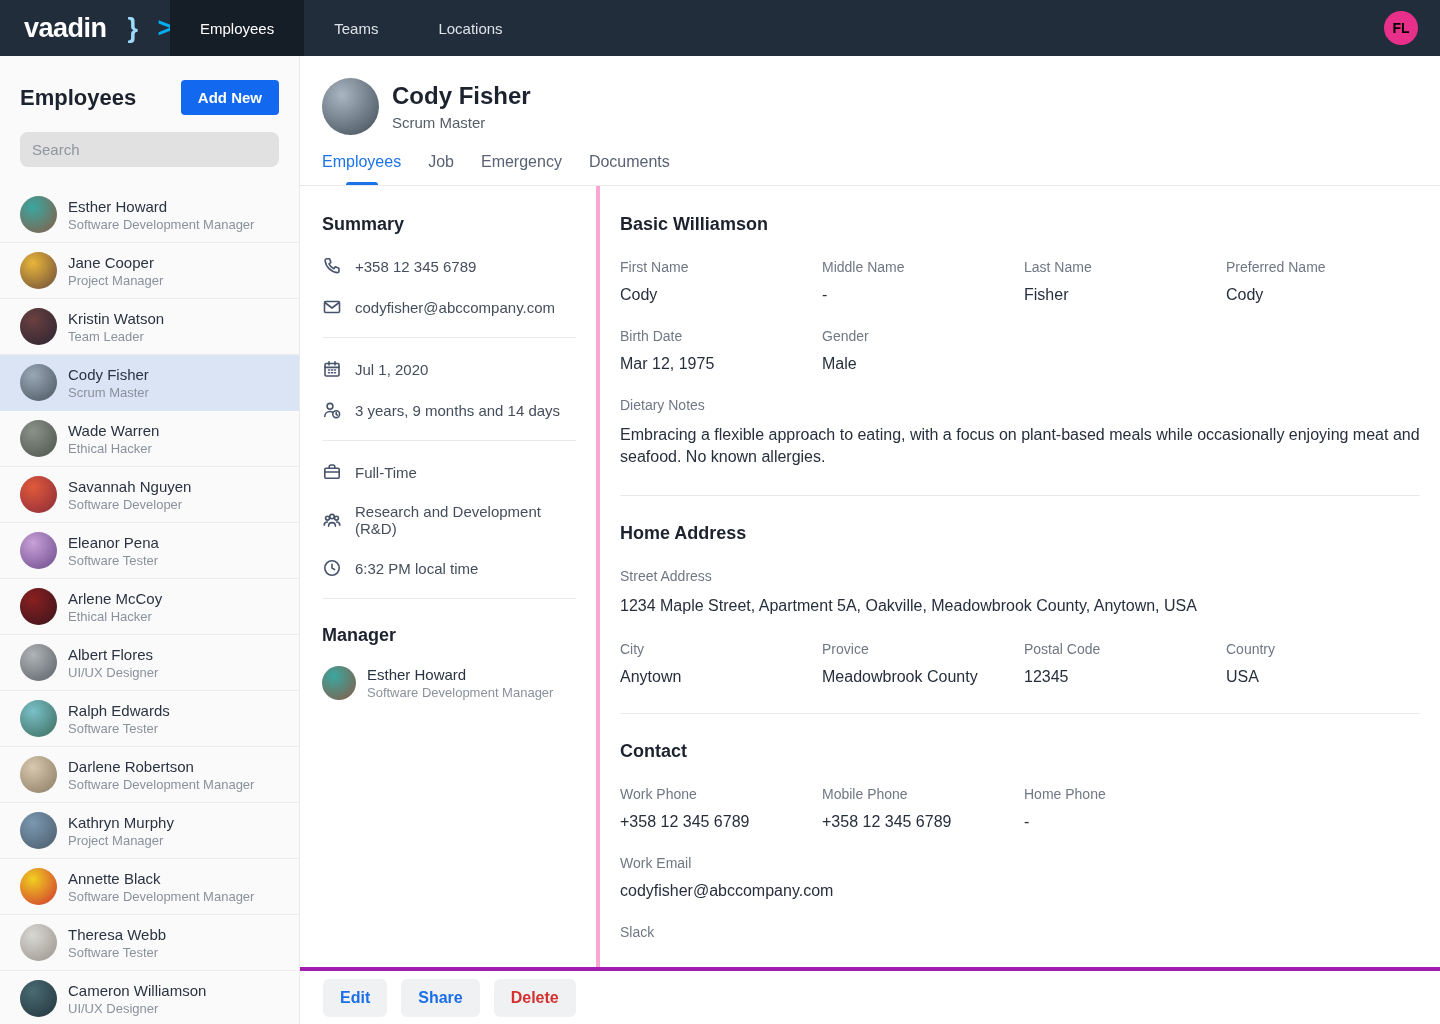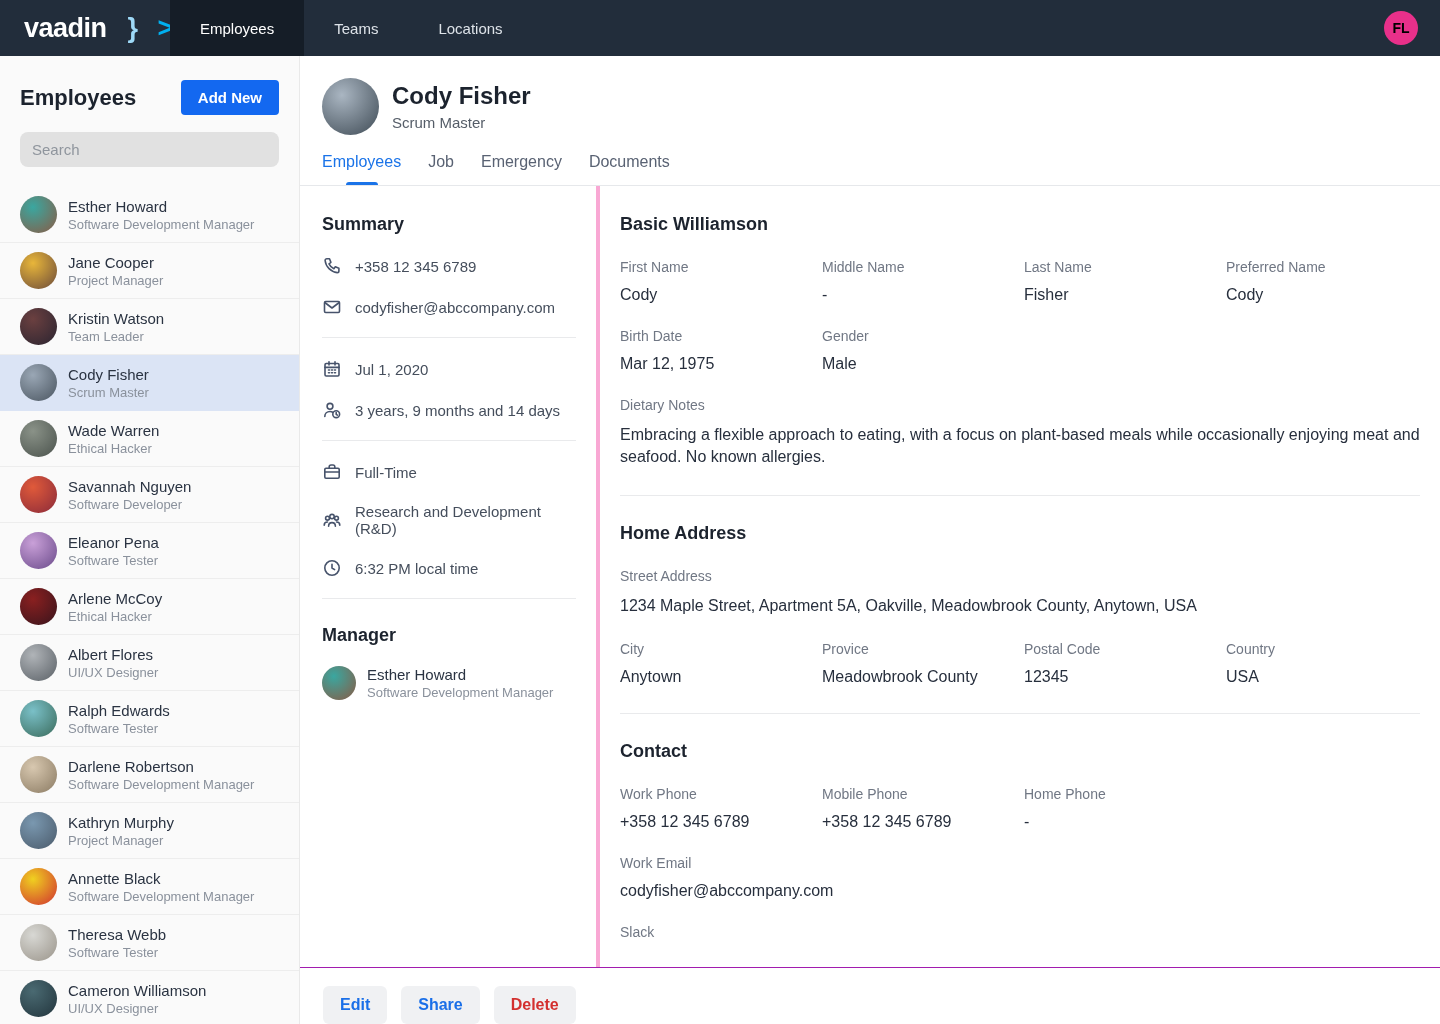--- a/index.html
+++ b/index.html
@@ -86,22 +86,22 @@
   .f-label { font-size:14px; color:#707784; }
   .f-value { font-size:16px; color:#272f3d; margin-top:11px; }
   .f-block .f-value { margin-top:11px; }
   .f-block { margin-top:24px; }
   .wide-value { font-size:16px; color:#272f3d; margin-top:11px; line-height:22px;
     max-width:800px; }
   .det-div { border:none; border-top:1px solid #e9eaec; margin:27px 0 0 0; }
   .det-title { margin-top:27px; }
 
   
-  .footer { height:57px; border-top:1px solid #a21caf; background:#fff;
-    display:flex; align-items:flex-end; gap:14px; padding-left:23px; }
+  .footer { height:57px; border-top:4px solid #a21caf; background:#fff;
+    display:flex; align-items:center; gap:14px; padding-left:23px; }
   .foot-btn { background:#f0f1f3; border:none; border-radius:6px; padding:10px 17px;
     font-size:16px; font-weight:bold; cursor:pointer; font-family:inherit; }
   .foot-btn.blue { color:#1a6fe8; }
   .foot-btn.red { color:#d3302f; }
 </style>
 </head>
 <body>
 
 <div class="topnav">
   <div class="logo">

